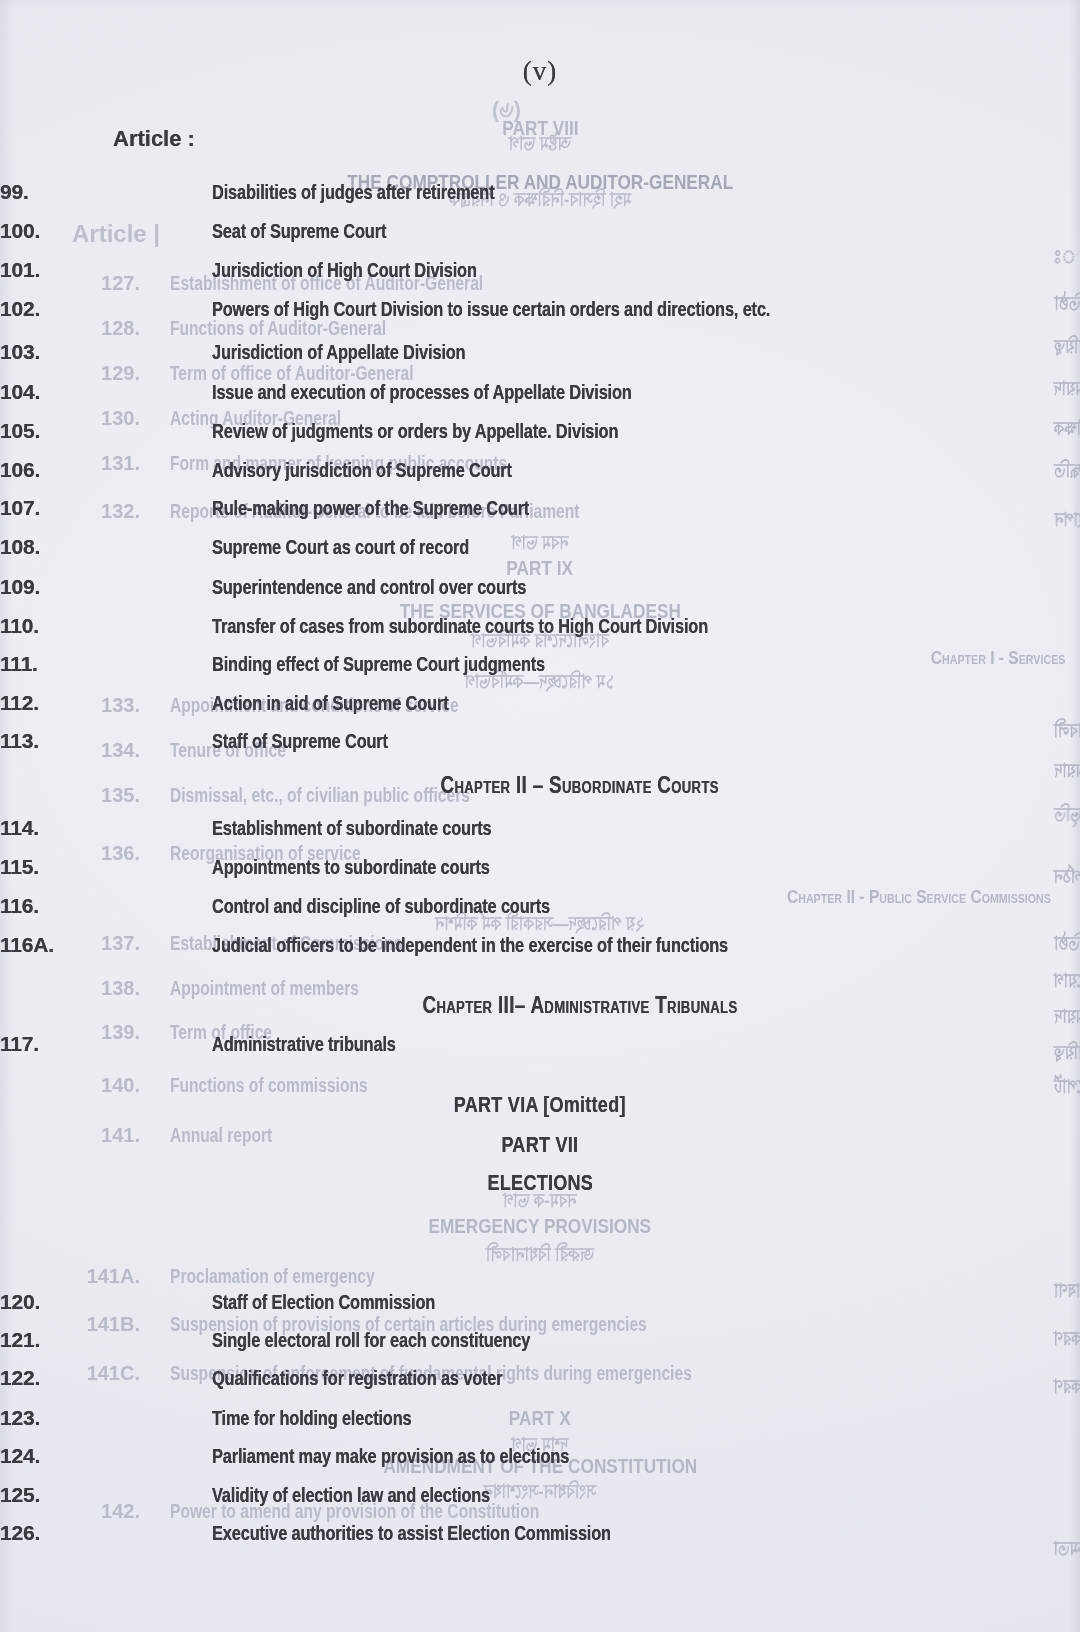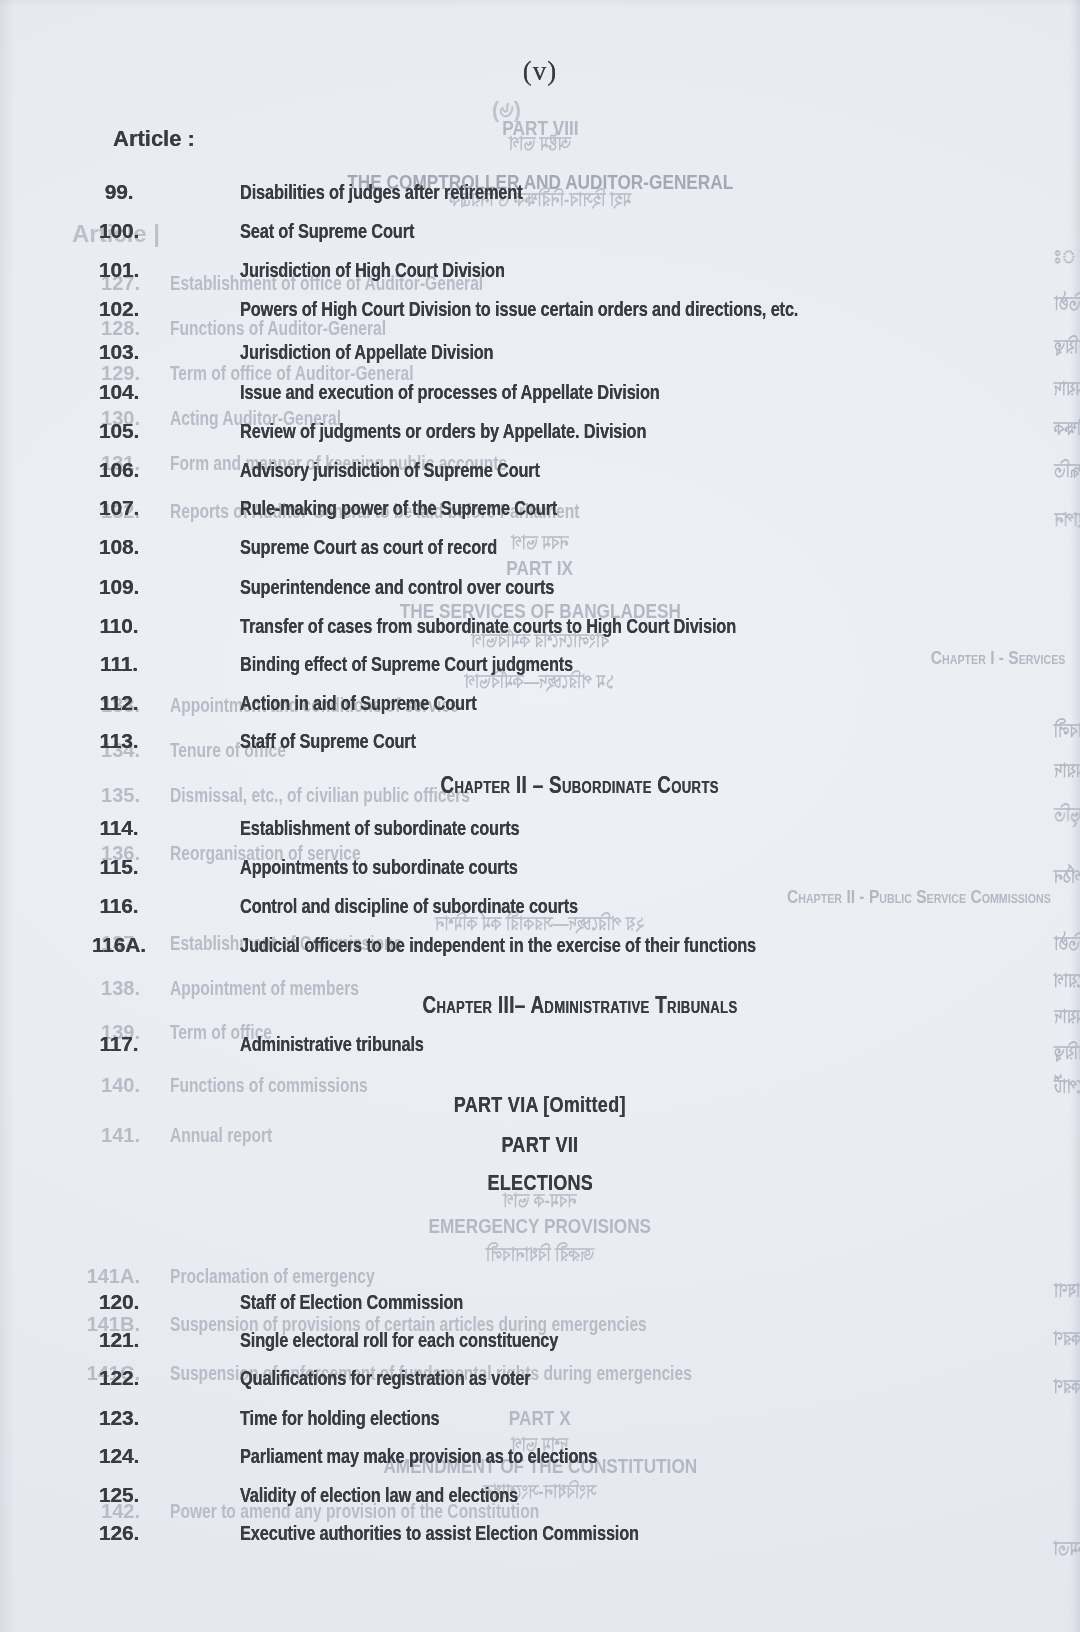--- a/index.html
+++ b/index.html
@@ -14,21 +14,21 @@
       linear-gradient(to left, rgba(150,154,170,.22) 0px, rgba(150,154,170,0) 10px),
       linear-gradient(to bottom, rgba(170,174,186,.12) 0px, rgba(170,174,186,0) 8px),
       radial-gradient(1400px 1000px at 50% 42%, #eef0f5 0%, #eaecf2 55%, #e5e7ee 100%);
     color:#3c3d42;
   }
   
   .folio{position:absolute;top:56px;left:0;width:100%;text-align:center;
     font-family:"Liberation Serif",serif;font-size:27px;color:#45464c;letter-spacing:1px;}
   .article-label{position:absolute;top:126px;left:113px;font-size:22px;font-weight:700;}
   .row{position:absolute;left:0;width:100%;height:28px;font-size:21px;font-weight:700;white-space:nowrap;}
-  .row .num{display:inline-block;width:182px;text-align:center;letter-spacing:-.2px;padding-left:28px;}
+  .row .num{display:inline-block;width:182px;text-align:left;letter-spacing:-.2px;}
   .row .title{display:inline-block;margin-left:30px;transform:scaleX(.78);transform-origin:left center;letter-spacing:-.2px;}
   .center-line{position:absolute;left:0;width:100%;text-align:center;white-space:nowrap;}
   .center-line>span{display:inline-block;transform:scaleX(.82);transform-origin:center;}
   .chapter{font-size:23px;font-weight:700;font-variant:small-caps;letter-spacing:.4px;padding-left:40px;}
   .part{font-size:22px;font-weight:700;letter-spacing:.3px;}
   .main-ink{color:#3a3b40;text-shadow:0 0 .6px rgba(44,45,52,.85);}
   
   .ghost-layer{position:absolute;inset:0;filter:blur(.55px);pointer-events:none;}
   .g-row{position:absolute;left:0;width:100%;height:26px;font-size:20px;font-weight:700;
     color:#b7bcc8;white-space:nowrap;}

